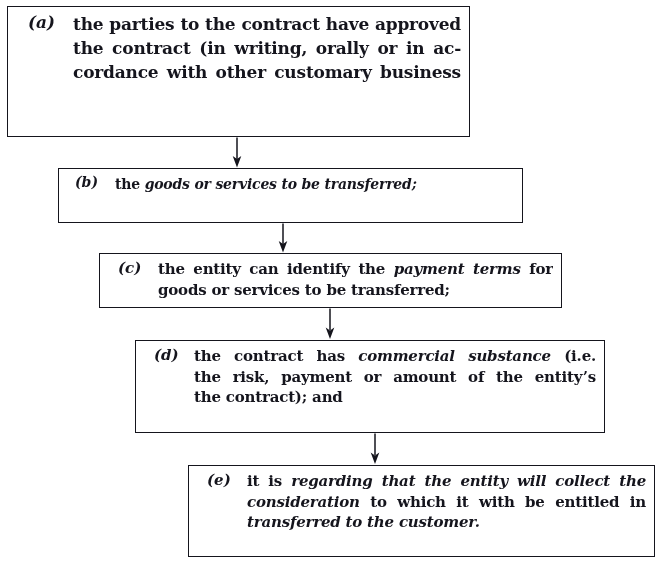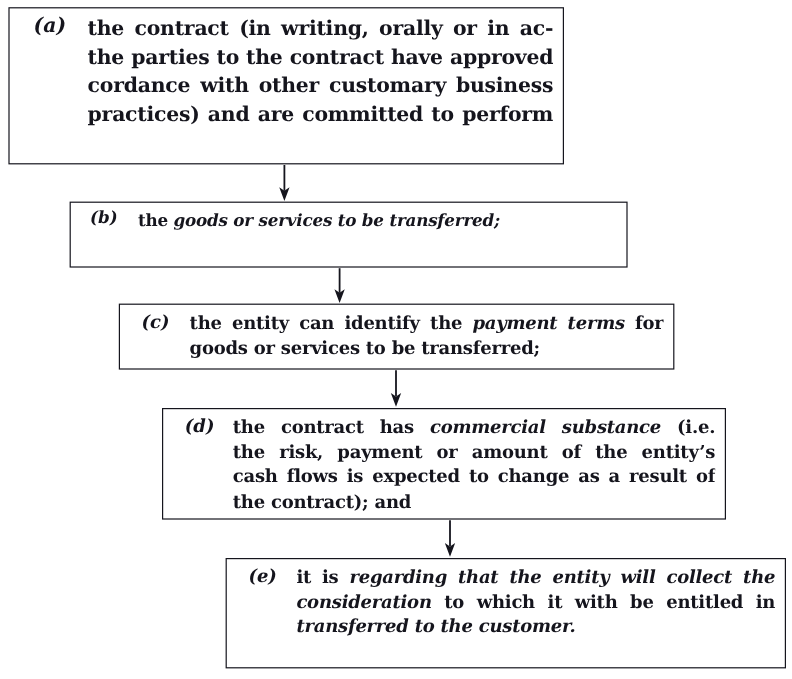--- a/index.html
+++ b/index.html
@@ -78,24 +78,23 @@
     </g>
     <g>
       <line x1="375" y1="433.5" x2="375" y2="455" stroke="#15151d" stroke-width="1.5"></line>
       <path d="M375,464 L370.7,452.5 L375,455.5 L379.3,452.5 Z" fill="#15151d"></path>
     </g>
   </svg>
 
   <div class="box box-a">
     <div class="label">(a)</div>
     <div class="content">
+      <div class="line"><span class="seg">the parties to the contract have approved</span></div>
       <div class="line"><span class="seg">the contract (in writing, orally or in ac-</span></div>
-      <div class="line"><span class="seg">the parties to the contract have approved</span></div>
       <div class="line"><span class="seg">cordance with other customary business</span></div>
-      <div class="line"><span class="seg">practices) and are committed to perform</span></div>
     </div>
   </div>
 
   <div class="box box-b">
     <div class="label">(b)</div>
     <div class="content">
       <div class="line last"><span class="seg">the </span><span class="seg it">goods or services to be transferred;</span></div>
     </div>
   </div>
 
@@ -105,21 +104,20 @@
       <div class="line"><span class="seg">the entity can identify the </span><span class="seg it">payment terms</span><span class="seg"> for the</span></div>
       <div class="line last"><span class="seg">goods or services to be transferred;</span></div>
     </div>
   </div>
 
   <div class="box box-d">
     <div class="label">(d)</div>
     <div class="content">
       <div class="line"><span class="seg">the contract has </span><span class="seg it">commercial substance</span><span class="seg"> (i.e.</span></div>
       <div class="line"><span class="seg">the risk, payment or amount of the entity’s future</span></div>
-      <div class="line"><span class="seg">cash flows is expected to change as a result of</span></div>
       <div class="line last"><span class="seg">the contract); and</span></div>
     </div>
   </div>
 
   <div class="box box-e">
     <div class="label">(e)</div>
     <div class="content">
       <div class="line"><span class="seg">it is </span><span class="seg it">regarding that the entity will collect the</span></div>
       <div class="line"><span class="seg it">consideration</span><span class="seg"> to which it with be entitled in</span></div>
       <div class="line last"><span class="seg it">transferred to the customer.</span></div>

